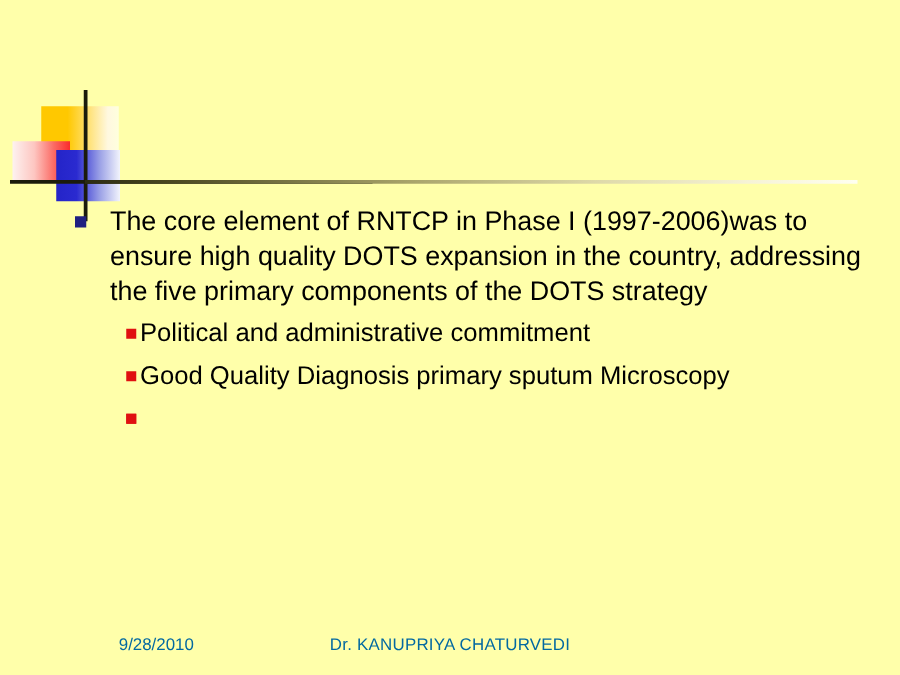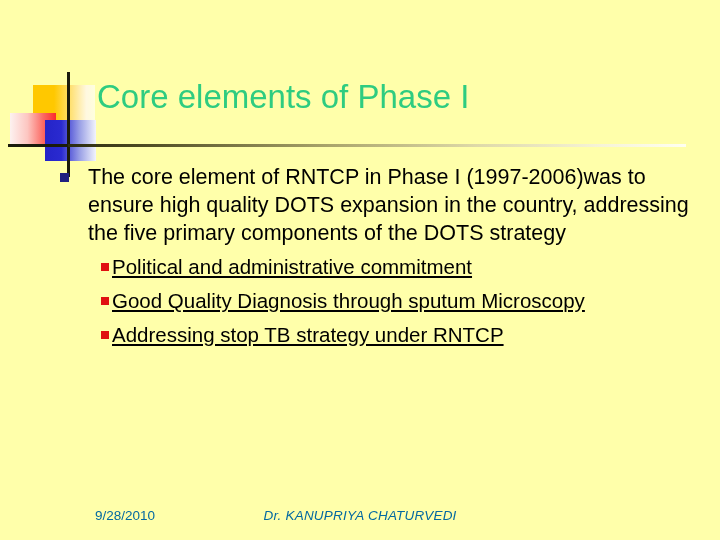--- a/index.html
+++ b/index.html
@@ -122,21 +122,20 @@
     margin-top: 5px;
   }
   .lvl2 {
     position: relative;
     padding-left: 112px;
     padding-right: 28px;
     font-size: 20.5px;
     line-height: 29px;
     color: #000000;
     margin-bottom: 5px;
-    text-decoration: underline;
   }
   .lvl2 .marker {
     position: absolute;
     left: 101px;
     top: 11px;
     width: 8px;
     height: 8px;
     background: #e01010;
   }
 
@@ -155,67 +154,64 @@
     left: 95px;
     top: 0;
   }
   #footer-author {
     position: absolute;
     left: 0;
     top: 0;
     width: 720px;
     text-align: center;
     letter-spacing: 0.2px;
-    font-style: italic;
   }
 </style>
 </head>
 <body>
 
 <div id="slide">
 
   <div id="decoration">
     <div class="deco-rect" id="deco-yellow"></div>
     <div class="deco-rect" id="deco-red"></div>
     <div class="deco-rect" id="deco-blue"></div>
     <div id="deco-vline"></div>
     <div id="deco-hline"></div>
   </div>
 
-  <div id="title">Core elements of Phase I</div>
 
   <div id="title-rule"></div>
 
   <div id="body">
 
     <div class="lvl1">
       <span class="marker"></span>
       <span>The core element of RNTCP in Phase I (1997-2006)was to ensure high quality DOTS expansion in the country, addressing the five primary components of the DOTS strategy</span>
     </div>
 
     <div class="lvl2-list">
 
       <div class="lvl2">
         <span class="marker"></span>
         <span>Political and administrative commitment</span>
       </div>
 
       <div class="lvl2">
         <span class="marker"></span>
-        <span>Good Quality Diagnosis through sputum Microscopy</span>
-      </div>
-
-      <div class="lvl2">
-        <span class="marker"></span>
-      </div>
-
-
-      <div class="lvl2">
-        <span class="marker"></span>
-        <span>Addressing stop TB strategy under RNTCP</span>
+        <span>Good Quality Diagnosis primary sputum Microscopy</span>
+      </div>
+
+      <div class="lvl2">
+        <span class="marker"></span>
+      </div>
+
+
+      <div class="lvl2">
+        <span class="marker"></span>
       </div>
 
     </div>
   </div>
 
   <div id="footer">
     <div id="footer-date">9/28/2010</div>
     <div id="footer-author">Dr. KANUPRIYA CHATURVEDI</div>
   </div>
 

